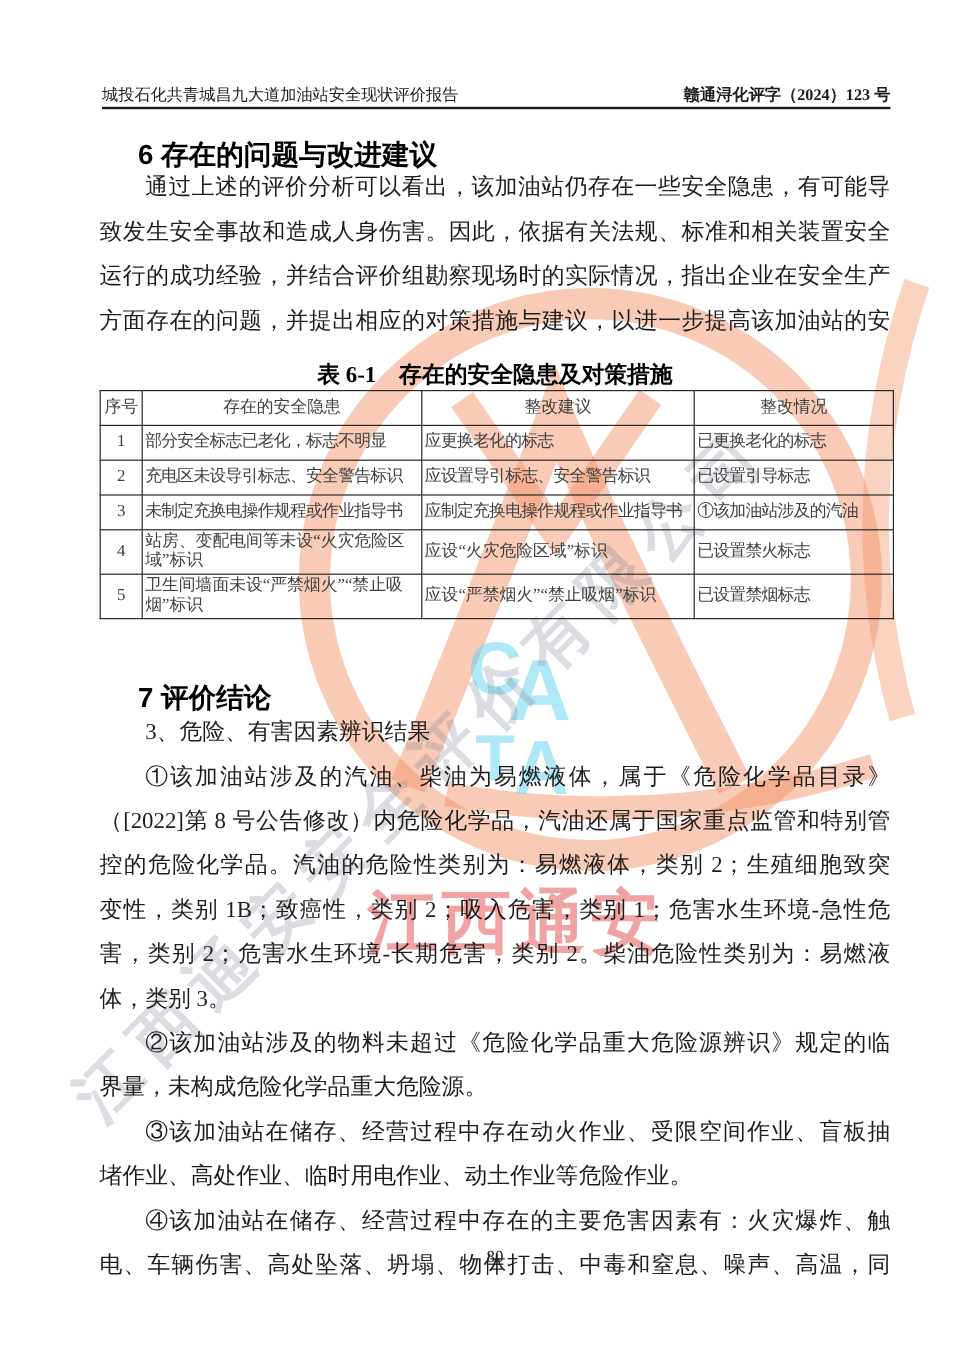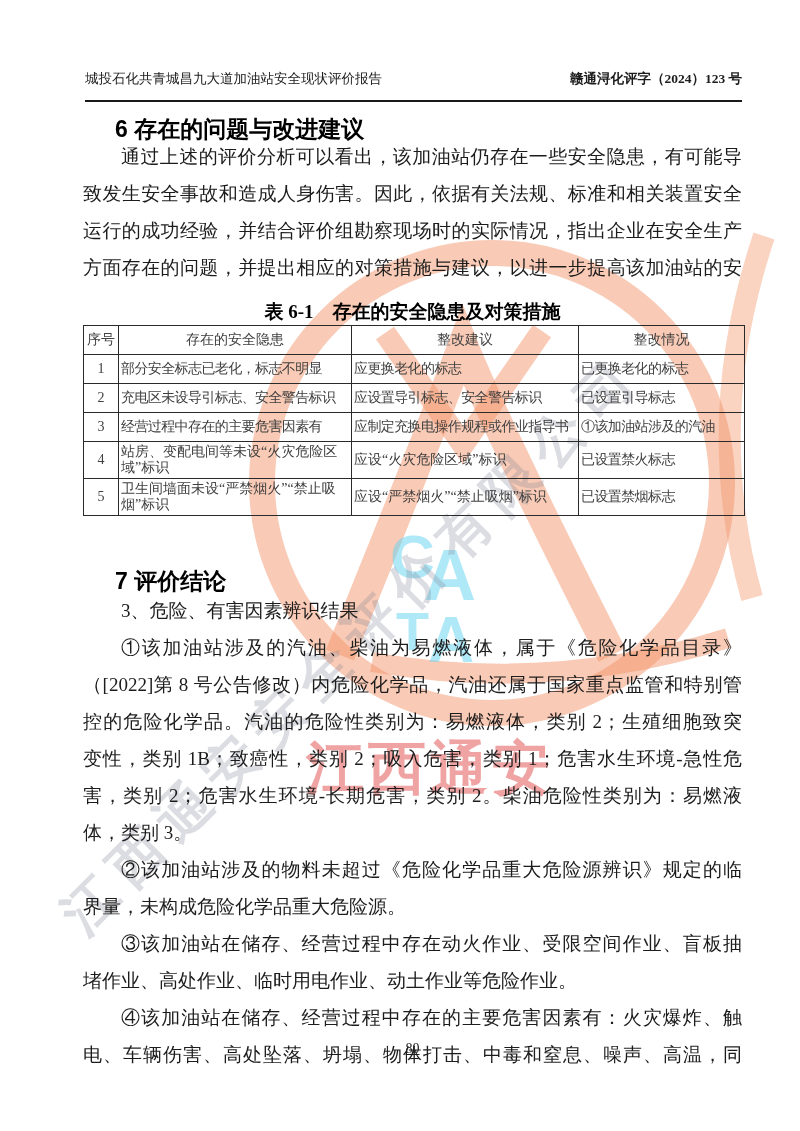--- a/index.html
+++ b/index.html
@@ -23,21 +23,21 @@
     font-family:"Liberation Sans","DejaVu Sans",sans-serif;
     font-weight:bold;font-size:58px;letter-spacing:4px;
     color:rgba(225,72,72,0.5);white-space:nowrap;
   }
   .wm-svg{position:absolute;left:0;top:0;}
   
   .content{position:absolute;inset:0;z-index:1;}
   .hdr{
     position:absolute;left:85px;width:657px;top:70px;
     display:flex;justify-content:space-between;align-items:flex-end;
-    font-size:13.5px;padding-bottom:12px;border-bottom:2px solid #1a1a1a;
+    font-size:13.5px;padding-bottom:1px;border-bottom:2px solid #1a1a1a;
   }
   .hdr .r{font-weight:600;}
   .h-sec{
     position:absolute;left:103px;margin:12px;
     font-family:"Liberation Sans","DejaVu Sans",sans-serif;
     font-size:23px;font-weight:bold;color:#000;white-space:nowrap;
   }
   .h6{top:102px;}
   .h7{top:554px;}
   .lines{position:absolute;left:83px;width:659px;font-size:19px;}
@@ -134,21 +134,21 @@
             <td class="nw">已更换老化的标志</td>
           </tr>
           <tr style="height: 29px;">
             <td class="c-idx">2</td>
             <td class="nw">充电区未设导引标志、安全警告标识</td>
             <td class="nw">应设置导引标志、安全警告标识</td>
             <td class="nw">已设置引导标志</td>
           </tr>
           <tr style="height: 29px;">
             <td class="c-idx">3</td>
-            <td class="nw">经营过程中存在的主要危害因素有</td>
+            <td class="nw">未制定充换电操作规程或作业指导书</td>
             <td class="nw">应制定充换电操作规程或作业指导书</td>
             <td class="nw">①该加油站涉及的汽油</td>
           </tr>
           <tr style="height: 37px;">
             <td class="c-idx">4</td>
             <td>站房、变配电间等未设“火灾危险区域”标识</td>
             <td>应设“火灾危险区域”标识</td>
             <td class="nw">已设置禁火标志</td>
           </tr>
           <tr style="height: 37px;">

